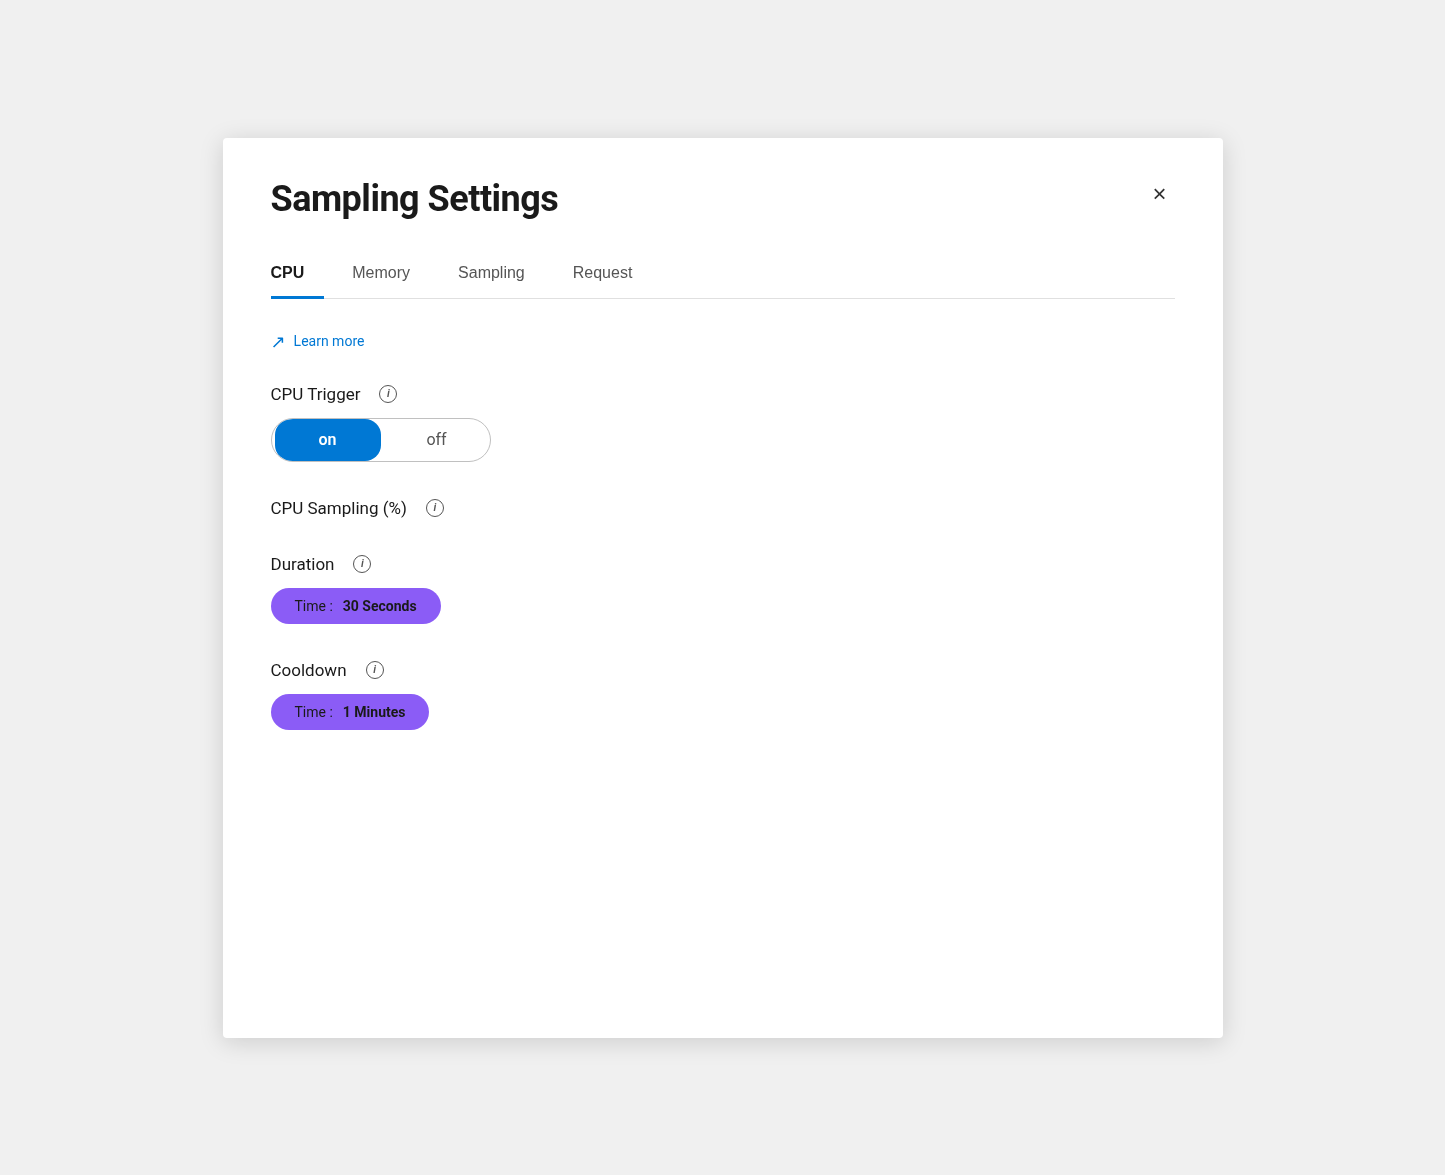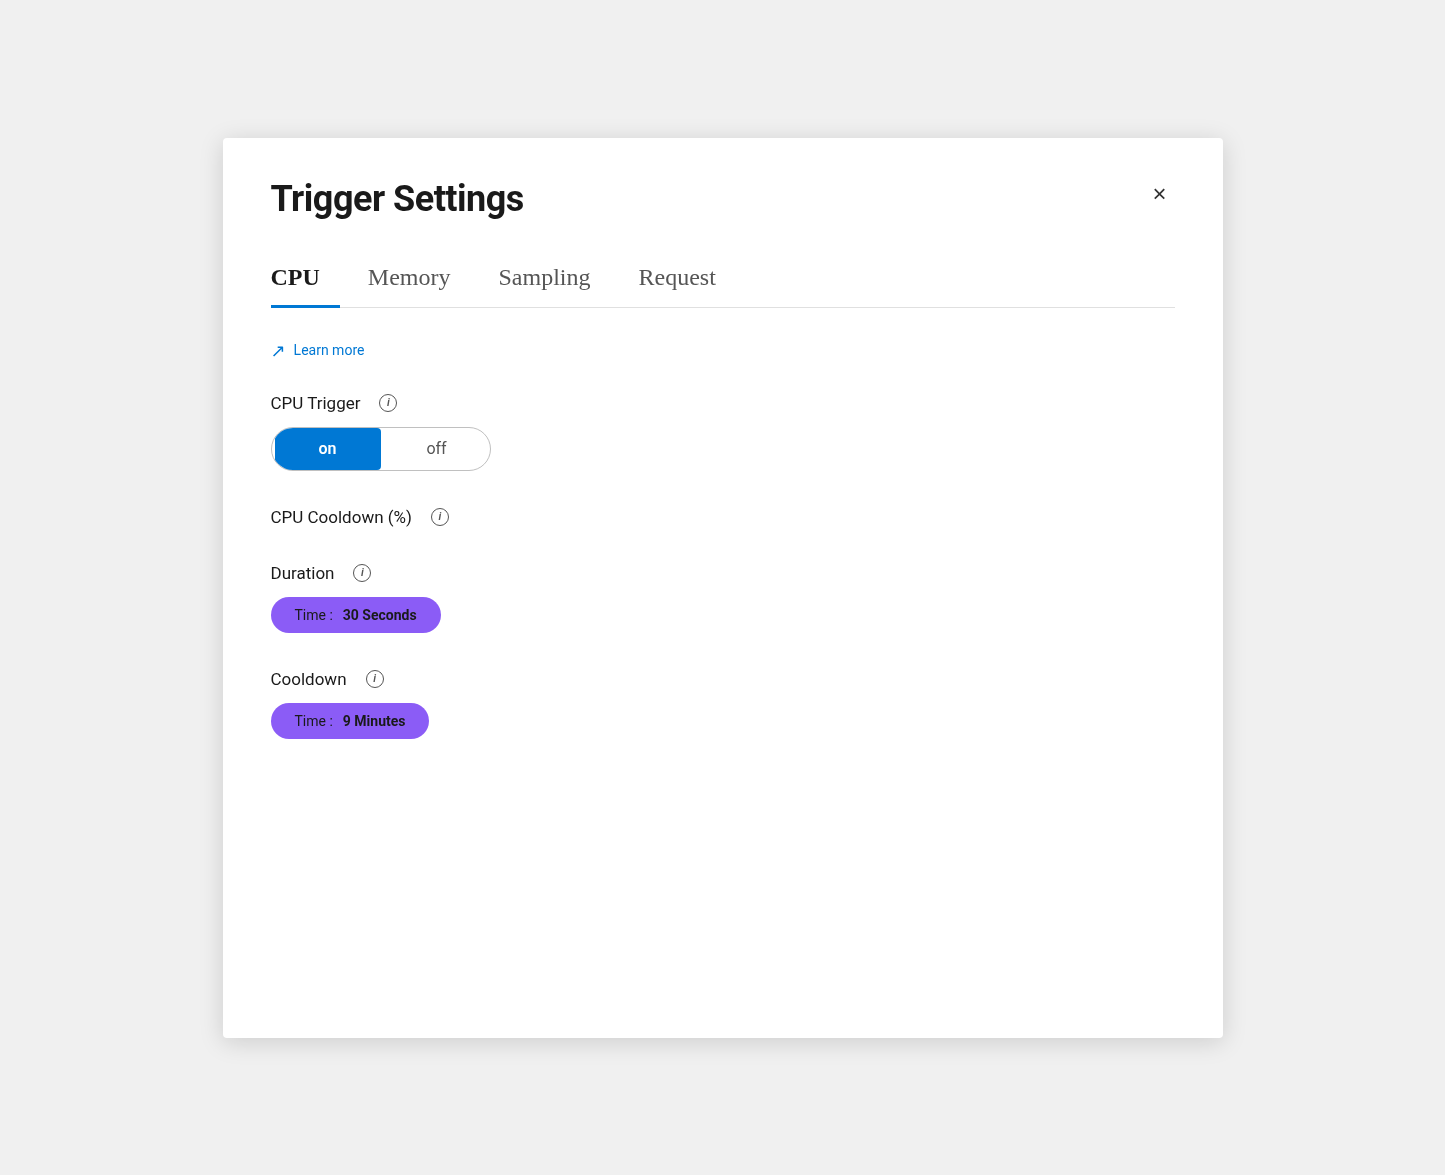--- a/index.html
+++ b/index.html
@@ -55,30 +55,29 @@
     .tabs {
       display: flex;
       gap: 0;
       border-bottom: 1px solid #e0e0e0;
       margin-bottom: 32px;
     }
 
     .tab {
       padding: 12px 20px 14px 0;
       margin-right: 28px;
-      font-size: 24px;
+      font-size: 16px;
       color: #555;
       cursor: pointer;
       border-bottom: 3px solid transparent;
       margin-bottom: -1px;
       background: none;
       border-top: none;
       border-left: none;
       border-right: none;
-      font-family: Liberation Serif, serif;
     }
 
     .tab.active {
       color: #1a1a1a;
       font-weight: 600;
       border-bottom: 3px solid #0078d4;
     }
 
     
     .learn-more-row {
@@ -143,21 +142,21 @@
       position: relative;
     }
 
     .toggle-on {
       flex: 1;
       height: 100%;
       display: flex;
       align-items: center;
       justify-content: center;
       background: #0078d4;
-      border-radius: 4px;
+      border-radius: 16px;
       margin: 3px;
       font-size: 16px;
       font-weight: 600;
       color: #ffffff;
       padding: 0 20px;
     }
 
     .toggle-off {
       flex: 1;
       height: 100%;
@@ -198,21 +197,21 @@
       font-weight: 700;
       margin-left: 10px;
     }
   </style>
 </head>
 <body>
 
 <div class="dialog">
 
   <div class="dialog-header">
-    <h1 class="dialog-title">Trigger Settings</h1>
+    <h1 class="dialog-title">Sampling Settings</h1>
     <button class="close-button">×</button>
   </div>
 
   <div class="tabs">
     <button class="tab active">CPU</button>
     <button class="tab">Memory</button>
     <button class="tab">Sampling</button>
     <button class="tab">Request</button>
   </div>
 
@@ -227,21 +226,21 @@
       <span class="info-icon">i</span>
     </div>
     <div class="toggle-container">
       <div class="toggle-on">on</div>
       <div class="toggle-off">off</div>
     </div>
   </div>
 
   <div class="section">
     <div class="section-label">
-      <span>CPU Cooldown (%)</span>
+      <span>CPU Sampling (%)</span>
       <span class="info-icon">i</span>
     </div>
   </div>
 
   <div class="section">
     <div class="section-label">
       <span>Duration</span>
       <span class="info-icon">i</span>
     </div>
     <div class="time-badge">
@@ -250,16 +249,16 @@
     </div>
   </div>
 
   <div class="section">
     <div class="section-label">
       <span>Cooldown</span>
       <span class="info-icon">i</span>
     </div>
     <div class="time-badge">
       <span>Time : </span>
-      <span class="bold">9 Minutes</span>
+      <span class="bold">1 Minutes</span>
     </div>
   </div>
 </div>
 
 </body></html>

